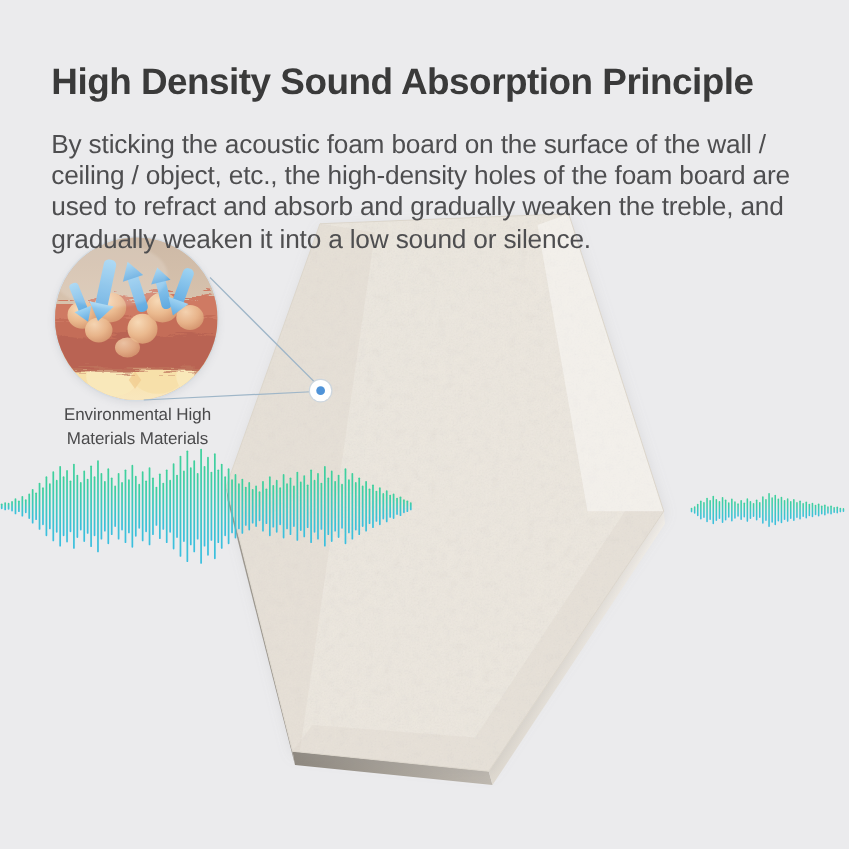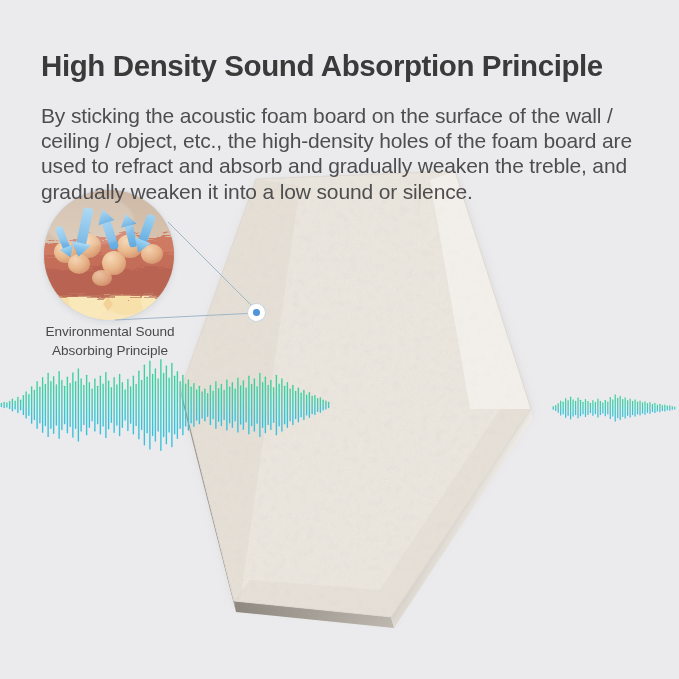--- a/index.html
+++ b/index.html
@@ -471,17 +471,17 @@
     <line x1="168" y1="222" x2="257" y2="311" stroke="#9fb6c8" stroke-width="1"></line>
     <line x1="115" y1="320" x2="257" y2="313" stroke="#9fb6c8" stroke-width="1"></line>
   </svg>
   <div id="pointer-dot"></div>
 
   <h1 id="headline">High Density Sound Absorption Principle</h1>
 
   <p id="bodycopy">By sticking the acoustic foam board on the surface of the wall / ceiling / object, etc., the high-density holes of the foam board are used to refract and absorb and gradually weaken the treble, and gradually weaken it into a low sound or silence.</p>
 
   <div id="mag-caption">
-    <div>Environmental Sound</div>
-    <div>Absorbing Principle</div>
+    <div>Environmental High</div>
+    <div>Materials Materials</div>
   </div>
 
 </div>
 
 </body></html>

